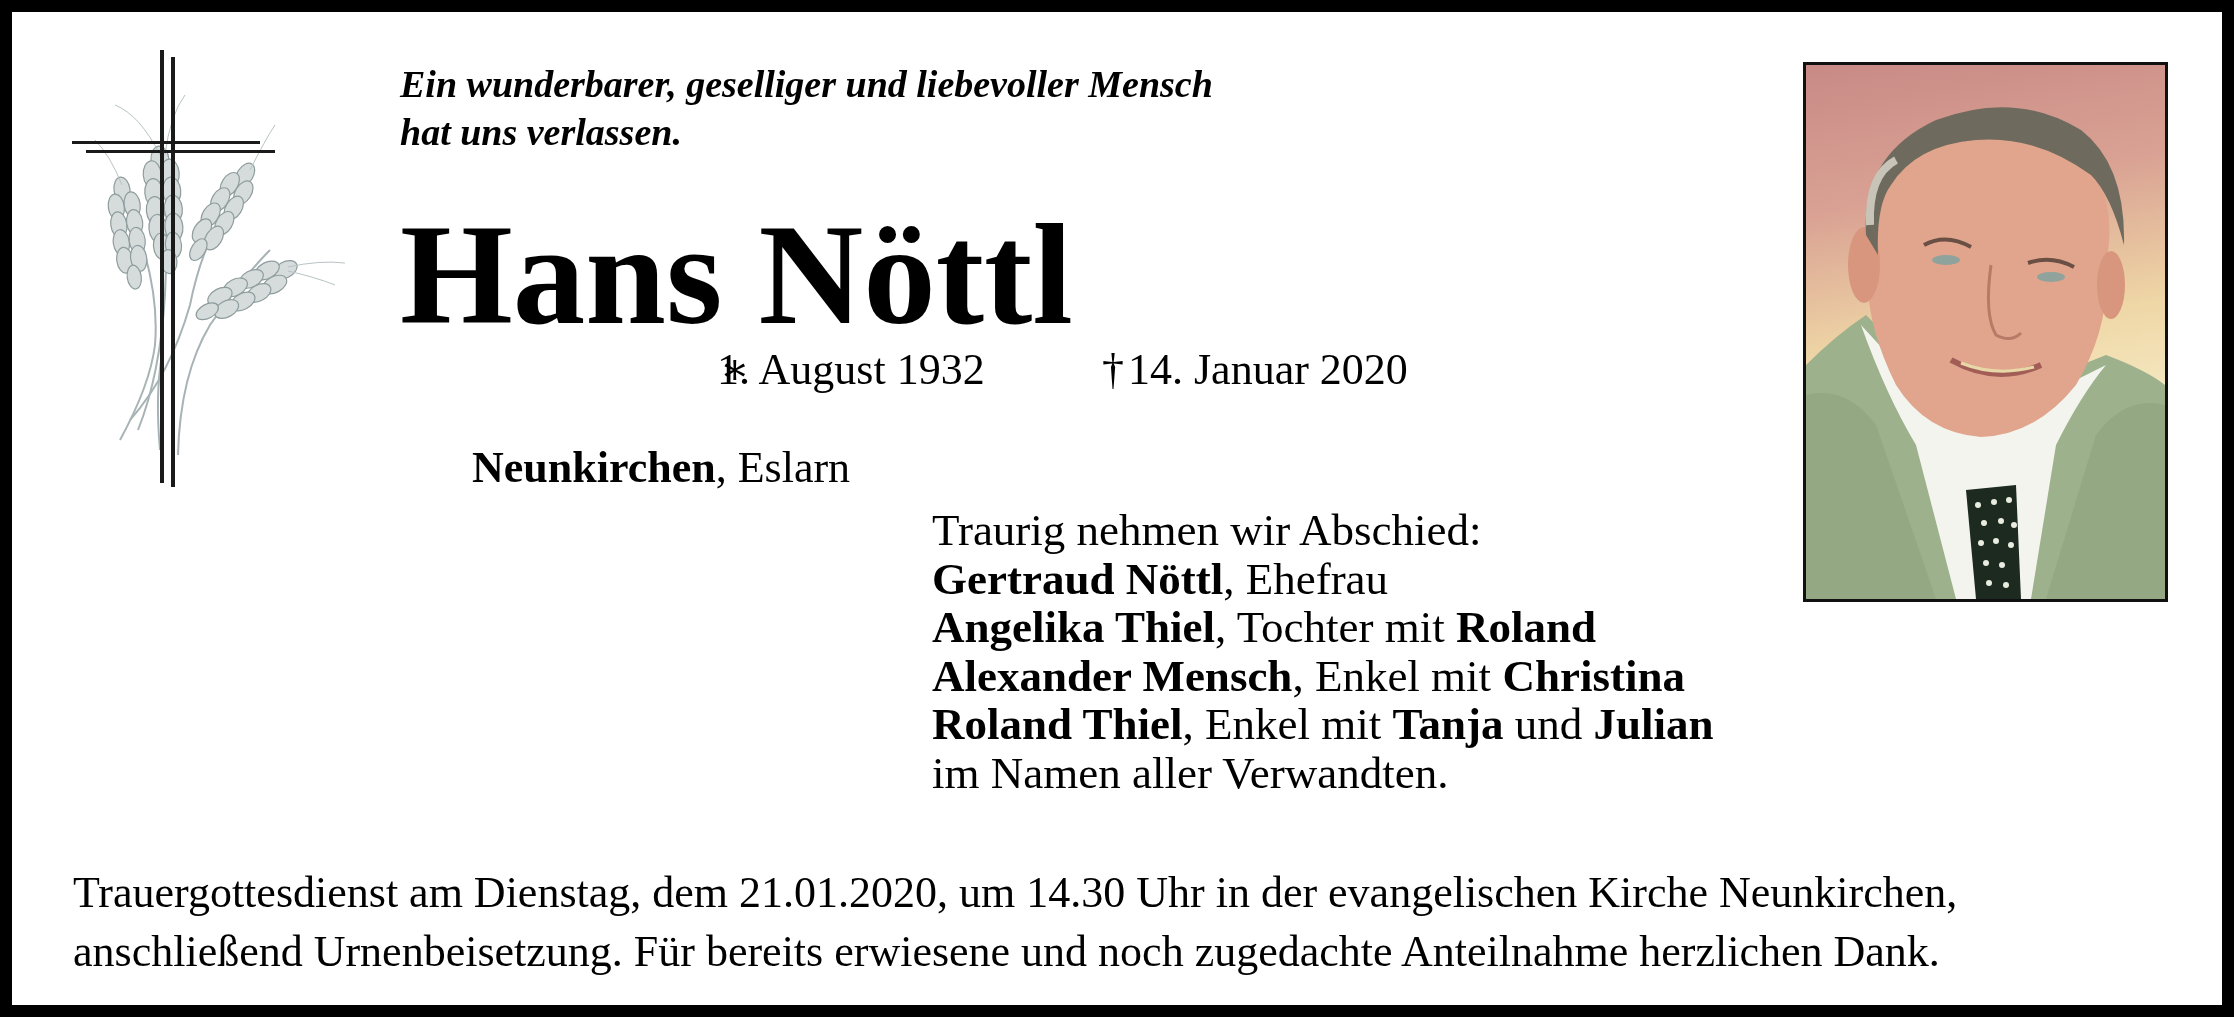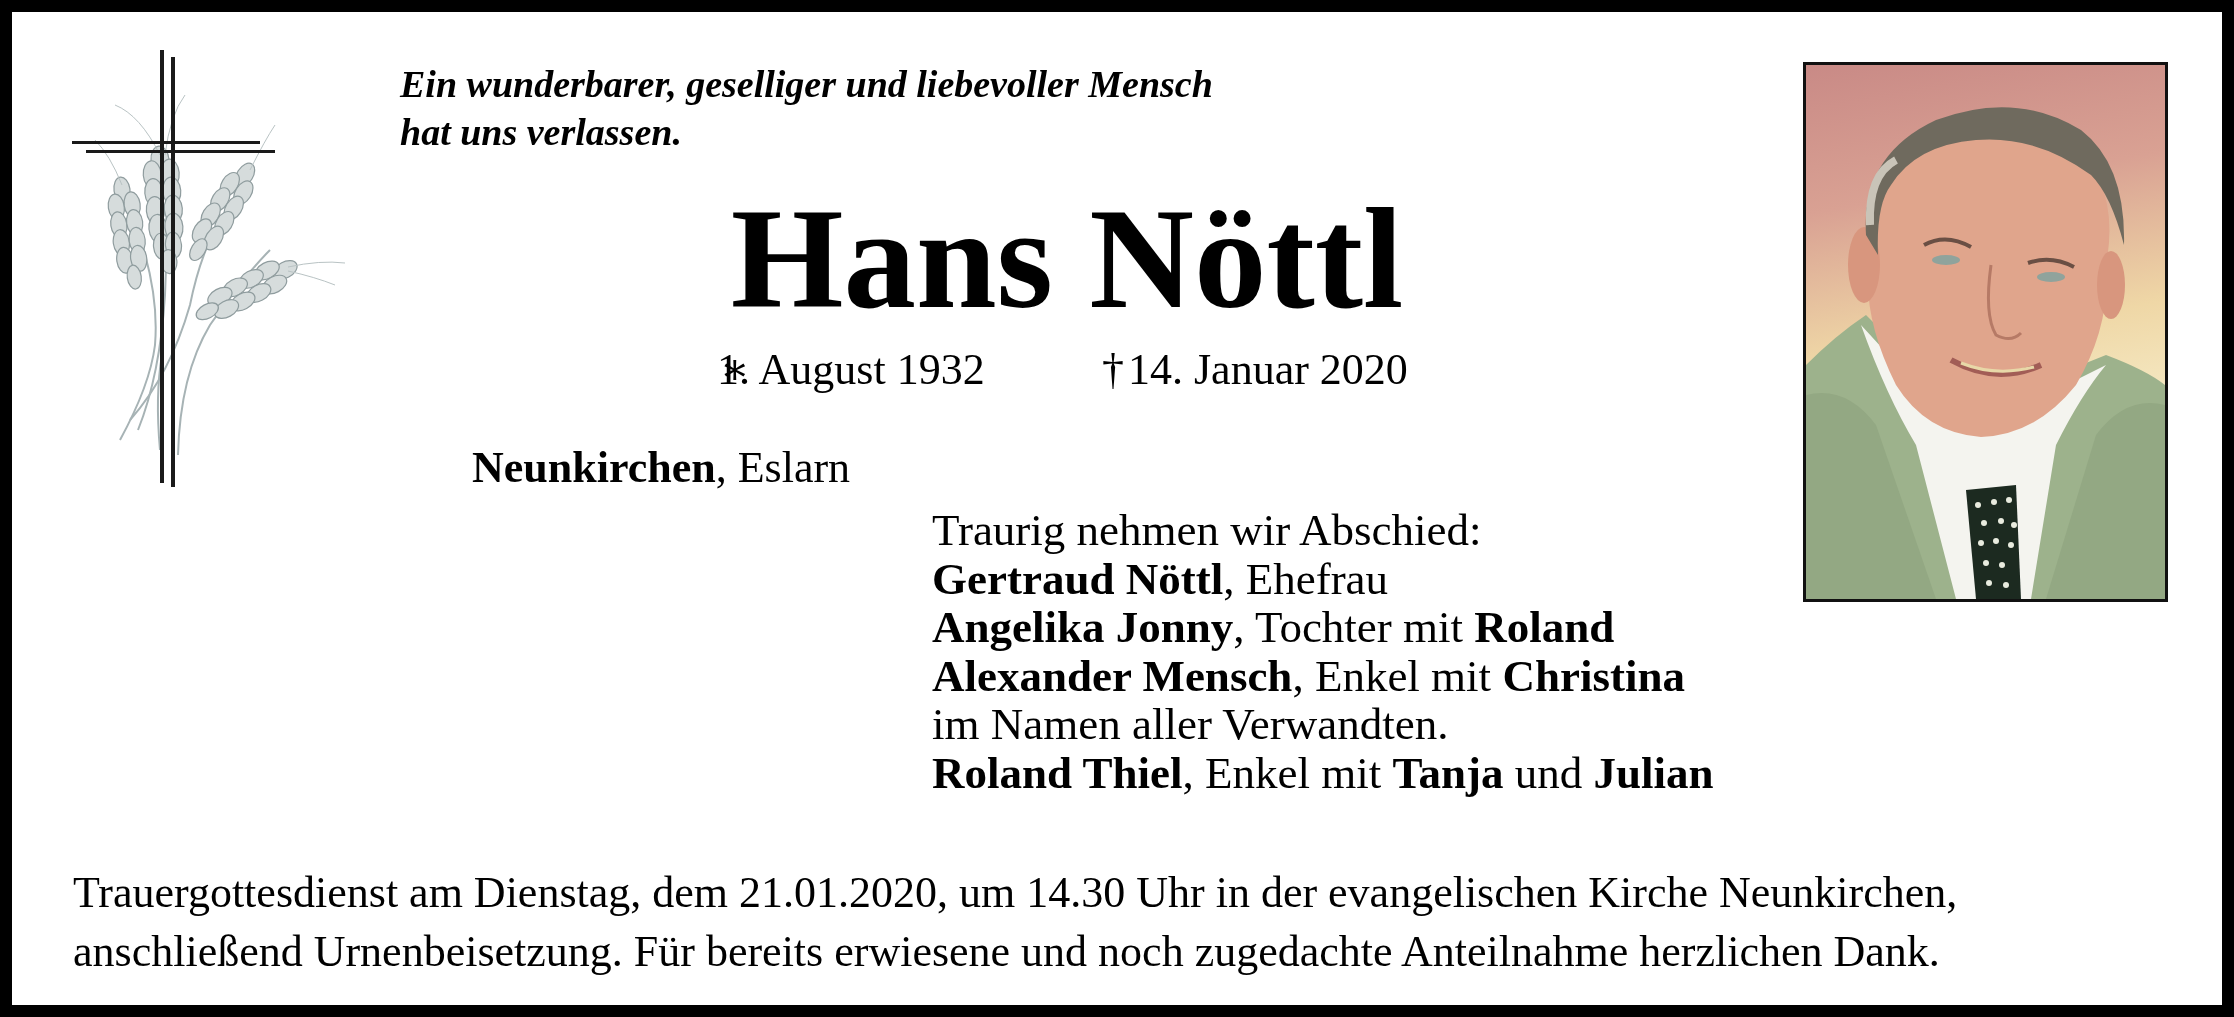--- a/index.html
+++ b/index.html
@@ -9,21 +9,21 @@
     box-sizing: border-box; border: 12px solid #000; background: #fff;
   }
   .serif { font-family: "Liberation Serif", "DejaVu Serif", serif; color: #000; }
   .abs { position: absolute; white-space: nowrap; }
   .tagline {
     left: 400px; width: 1334px; top: 60px; 
     font-size: 38px; line-height: 48px; font-weight: bold; font-style: italic;
   }
   .tagline div { white-space: nowrap; }
   .name {
-    left: 400px; width: 1334px; top: 186px; text-align: center;
+    left: 400px; width: 1334px; top: 202px; 
     font-size: 145px; line-height: 145px; font-weight: bold;
   }
   .dates { font-size: 44px; line-height: 50px; top: 345px; }
   .place { left: 472px; top: 443px; font-size: 44px; line-height: 50px; }
   .mourners { left: 932px; top: 506px; font-size: 45px; line-height: 48.5px; }
   .mourners .line { white-space: nowrap; height: 48.5px; }
   .service { left: 73px; top: 857px; font-size: 44px; line-height: 47px; }
   .service .line { white-space: nowrap; margin-top: 12px; }
   b { font-weight: bold; }
   .cross { position: absolute; left: 60px; top: 45px; width: 290px; height: 450px; }
@@ -129,24 +129,24 @@
 <span class="abs serif dates" style="left:720px;">∗</span>
 <span class="abs serif dates" style="left:717px;">1. August 1932</span>
 <span class="abs serif dates" style="left:1102px;">†</span>
 <span class="abs serif dates" style="left:1128px;">14. Januar 2020</span>
 
 <div class="abs serif place"><b>Neunkirchen</b><span>, </span><span>Eslarn</span></div>
 
 <div class="abs serif mourners">
   <div class="line">Traurig nehmen wir Abschied:</div>
   <div class="line"><b>Gertraud Nöttl</b><span>, Ehefrau</span></div>
-  <div class="line"><b>Angelika Jonny</b><span>, Tochter mit </span><b>Roland</b></div>
+  <div class="line"><b>Angelika Thiel</b><span>, Tochter mit </span><b>Roland</b></div>
   <div class="line"><b>Alexander Mensch</b><span>, Enkel mit </span><b>Christina</b></div>
+  <div class="line"><b>Roland Thiel</b><span>, Enkel mit </span><b>Tanja</b><span> und </span><b>Julian</b></div>
   <div class="line">im Namen aller Verwandten.</div>
-  <div class="line"><b>Roland Thiel</b><span>, Enkel mit </span><b>Tanja</b><span> und </span><b>Julian</b></div>
 </div>
 
 <div class="abs serif service">
   <div class="line">Trauergottesdienst am Dienstag, dem 21.01.2020, um 14.30 Uhr in der evangelischen Kirche Neunkirchen,</div>
   <div class="line">anschließend Urnenbeisetzung. Für bereits erwiesene und noch zugedachte Anteilnahme herzlichen Dank.</div>
 </div>
 
 <div class="photo">
   <svg viewBox="0 0 359 534" preserveAspectRatio="none" xmlns="http://www.w3.org/2000/svg">
 

